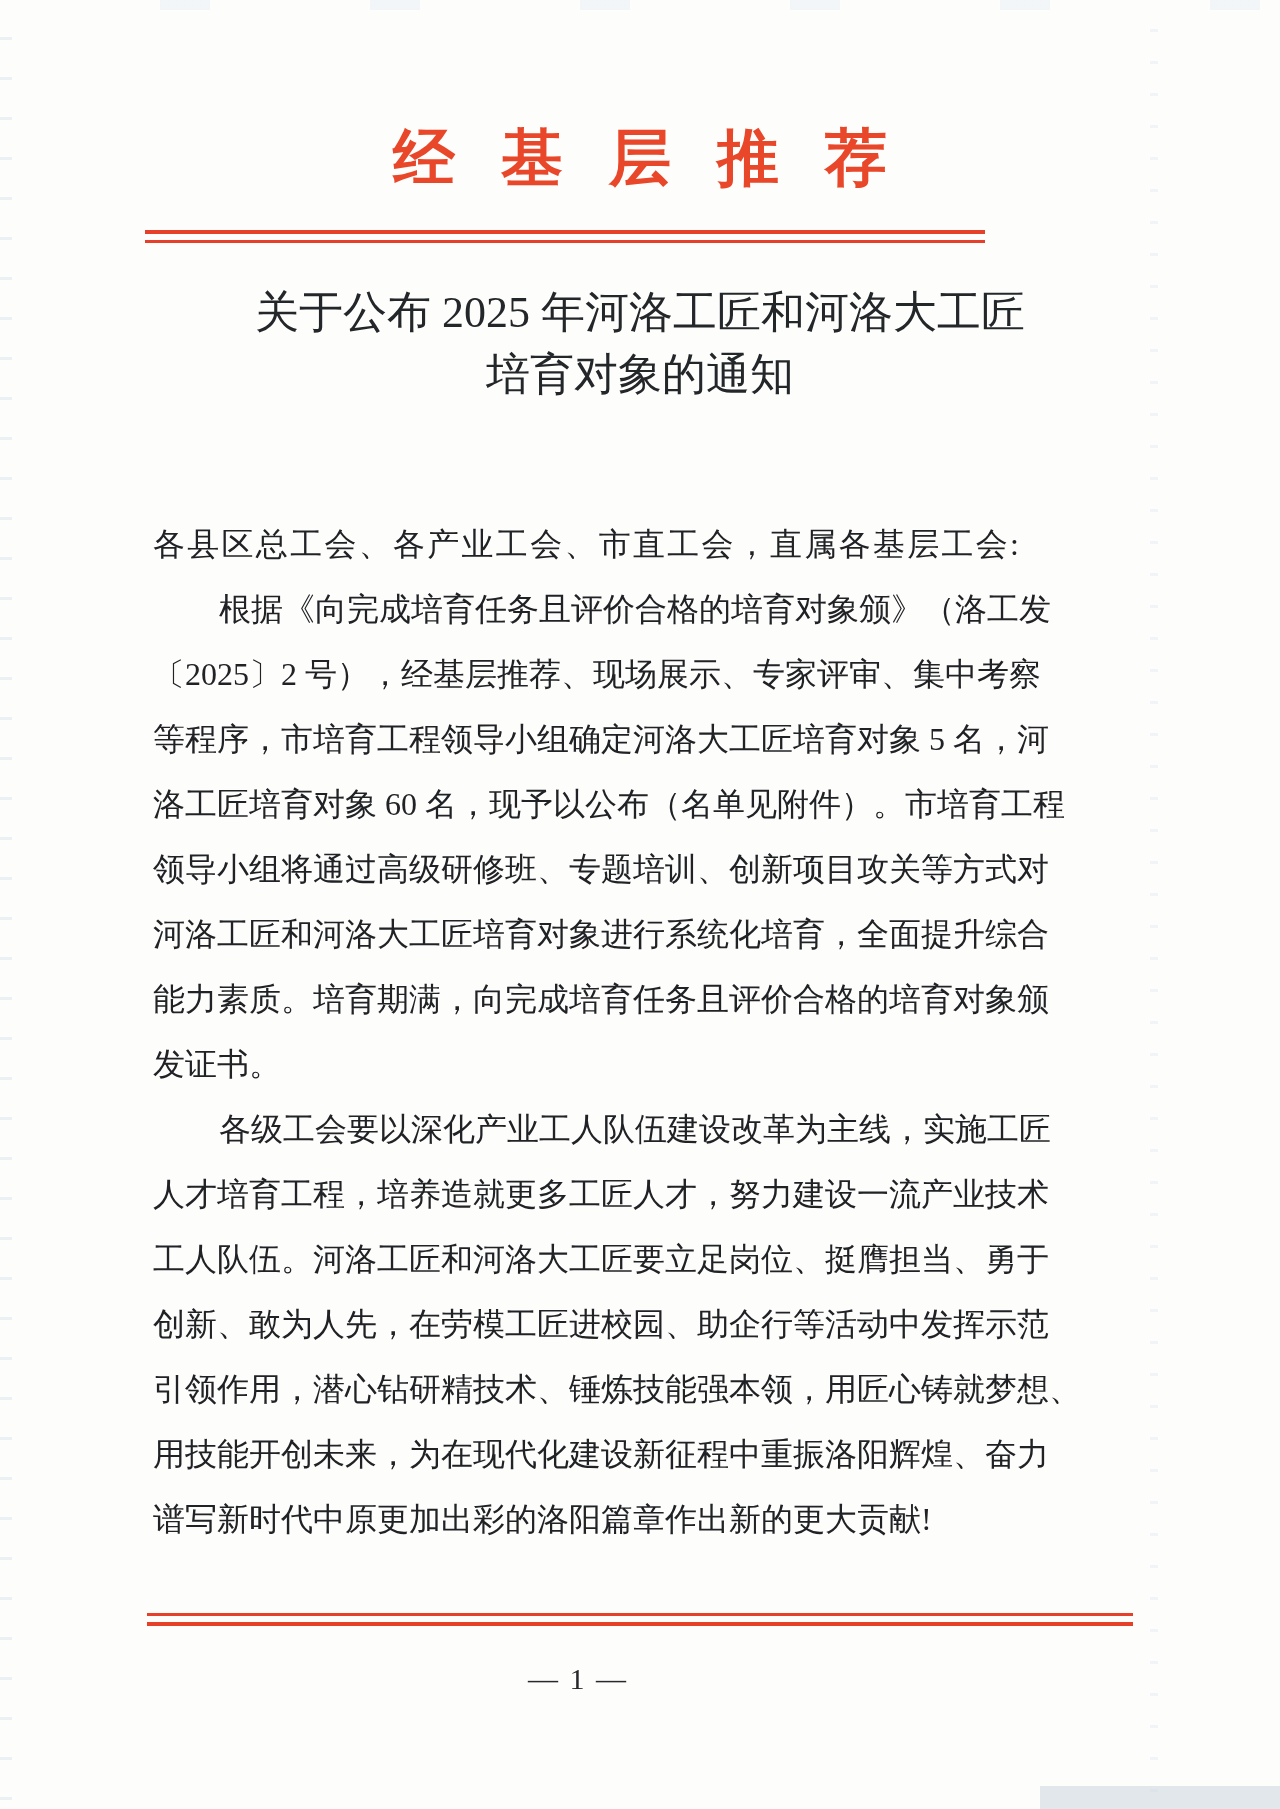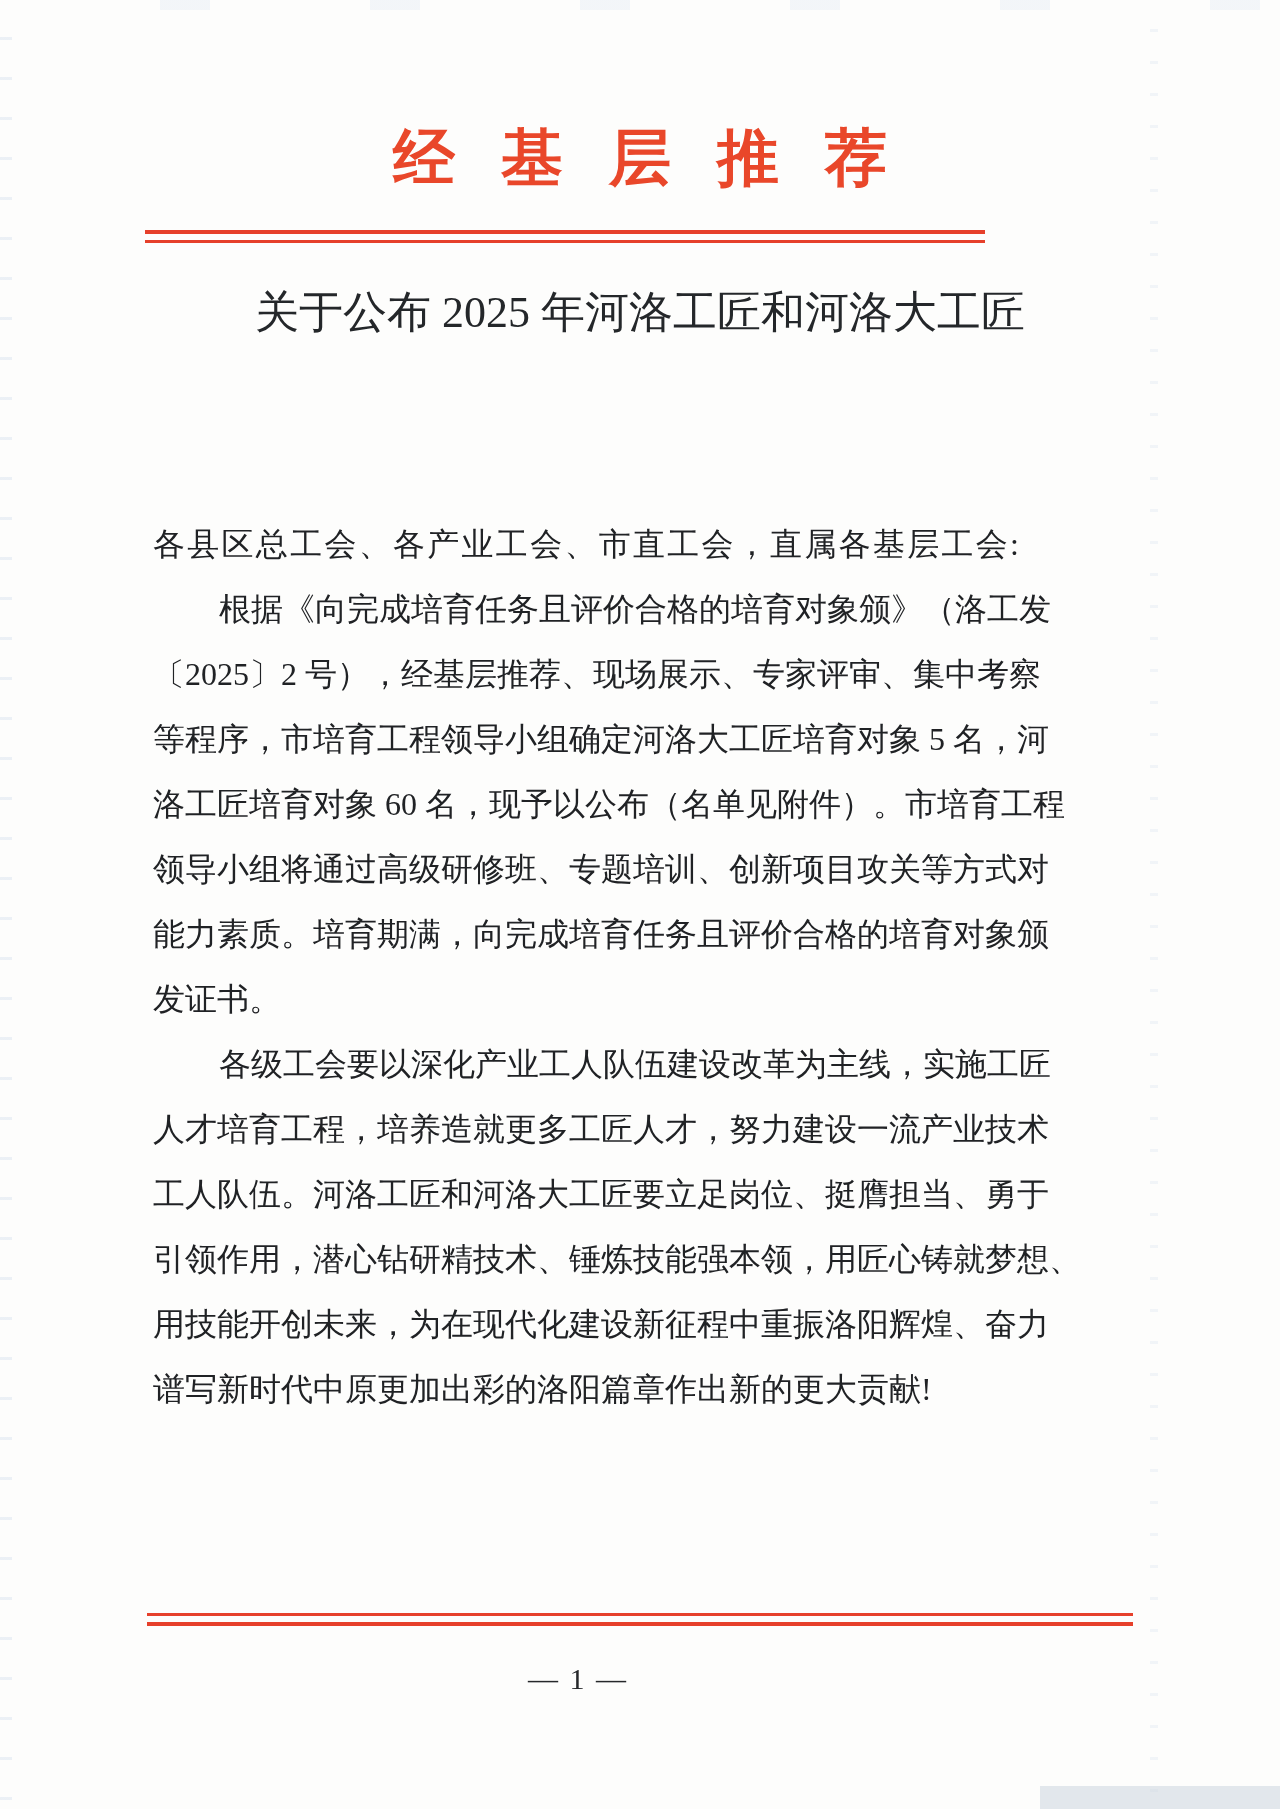--- a/index.html
+++ b/index.html
@@ -81,34 +81,37 @@
 
 <div class="page">
 
   <div class="org-name">经基层推荐</div>
 
   <div class="rule rule-top-thick"></div>
   <div class="rule rule-top-thin"></div>
 
   <h1 class="doc-title">
     <div>关于公布 2025 年河洛工匠和河洛大工匠</div>
+    <div>培育对象的通知</div>
   </h1>
 
   <div class="body-text">
     <div class="ln">各县区总工会、各产业工会、市直工会，直属各基层工会:</div>
     <div class="ln ln-indent">根据《向完成培育任务且评价合格的培育对象颁》（洛工发</div>
     <div class="ln">〔2025〕2 号），经基层推荐、现场展示、专家评审、集中考察</div>
     <div class="ln">等程序，市培育工程领导小组确定河洛大工匠培育对象 5 名，河</div>
     <div class="ln">洛工匠培育对象 60 名，现予以公布（名单见附件）。市培育工程</div>
     <div class="ln">领导小组将通过高级研修班、专题培训、创新项目攻关等方式对</div>
+    <div class="ln">河洛工匠和河洛大工匠培育对象进行系统化培育，全面提升综合</div>
     <div class="ln">能力素质。培育期满，向完成培育任务且评价合格的培育对象颁</div>
     <div class="ln ln-left">发证书。</div>
     <div class="ln ln-indent">各级工会要以深化产业工人队伍建设改革为主线，实施工匠</div>
     <div class="ln">人才培育工程，培养造就更多工匠人才，努力建设一流产业技术</div>
     <div class="ln">工人队伍。河洛工匠和河洛大工匠要立足岗位、挺膺担当、勇于</div>
+    <div class="ln">创新、敢为人先，在劳模工匠进校园、助企行等活动中发挥示范</div>
     <div class="ln">引领作用，潜心钻研精技术、锤炼技能强本领，用匠心铸就梦想、</div>
     <div class="ln">用技能开创未来，为在现代化建设新征程中重振洛阳辉煌、奋力</div>
     <div class="ln ln-left">谱写新时代中原更加出彩的洛阳篇章作出新的更大贡献!</div>
   </div>
 
   <div class="rule rule-bottom-thin"></div>
   <div class="rule rule-bottom-thick"></div>
 
   <div class="page-number">— 1 —</div>
 

